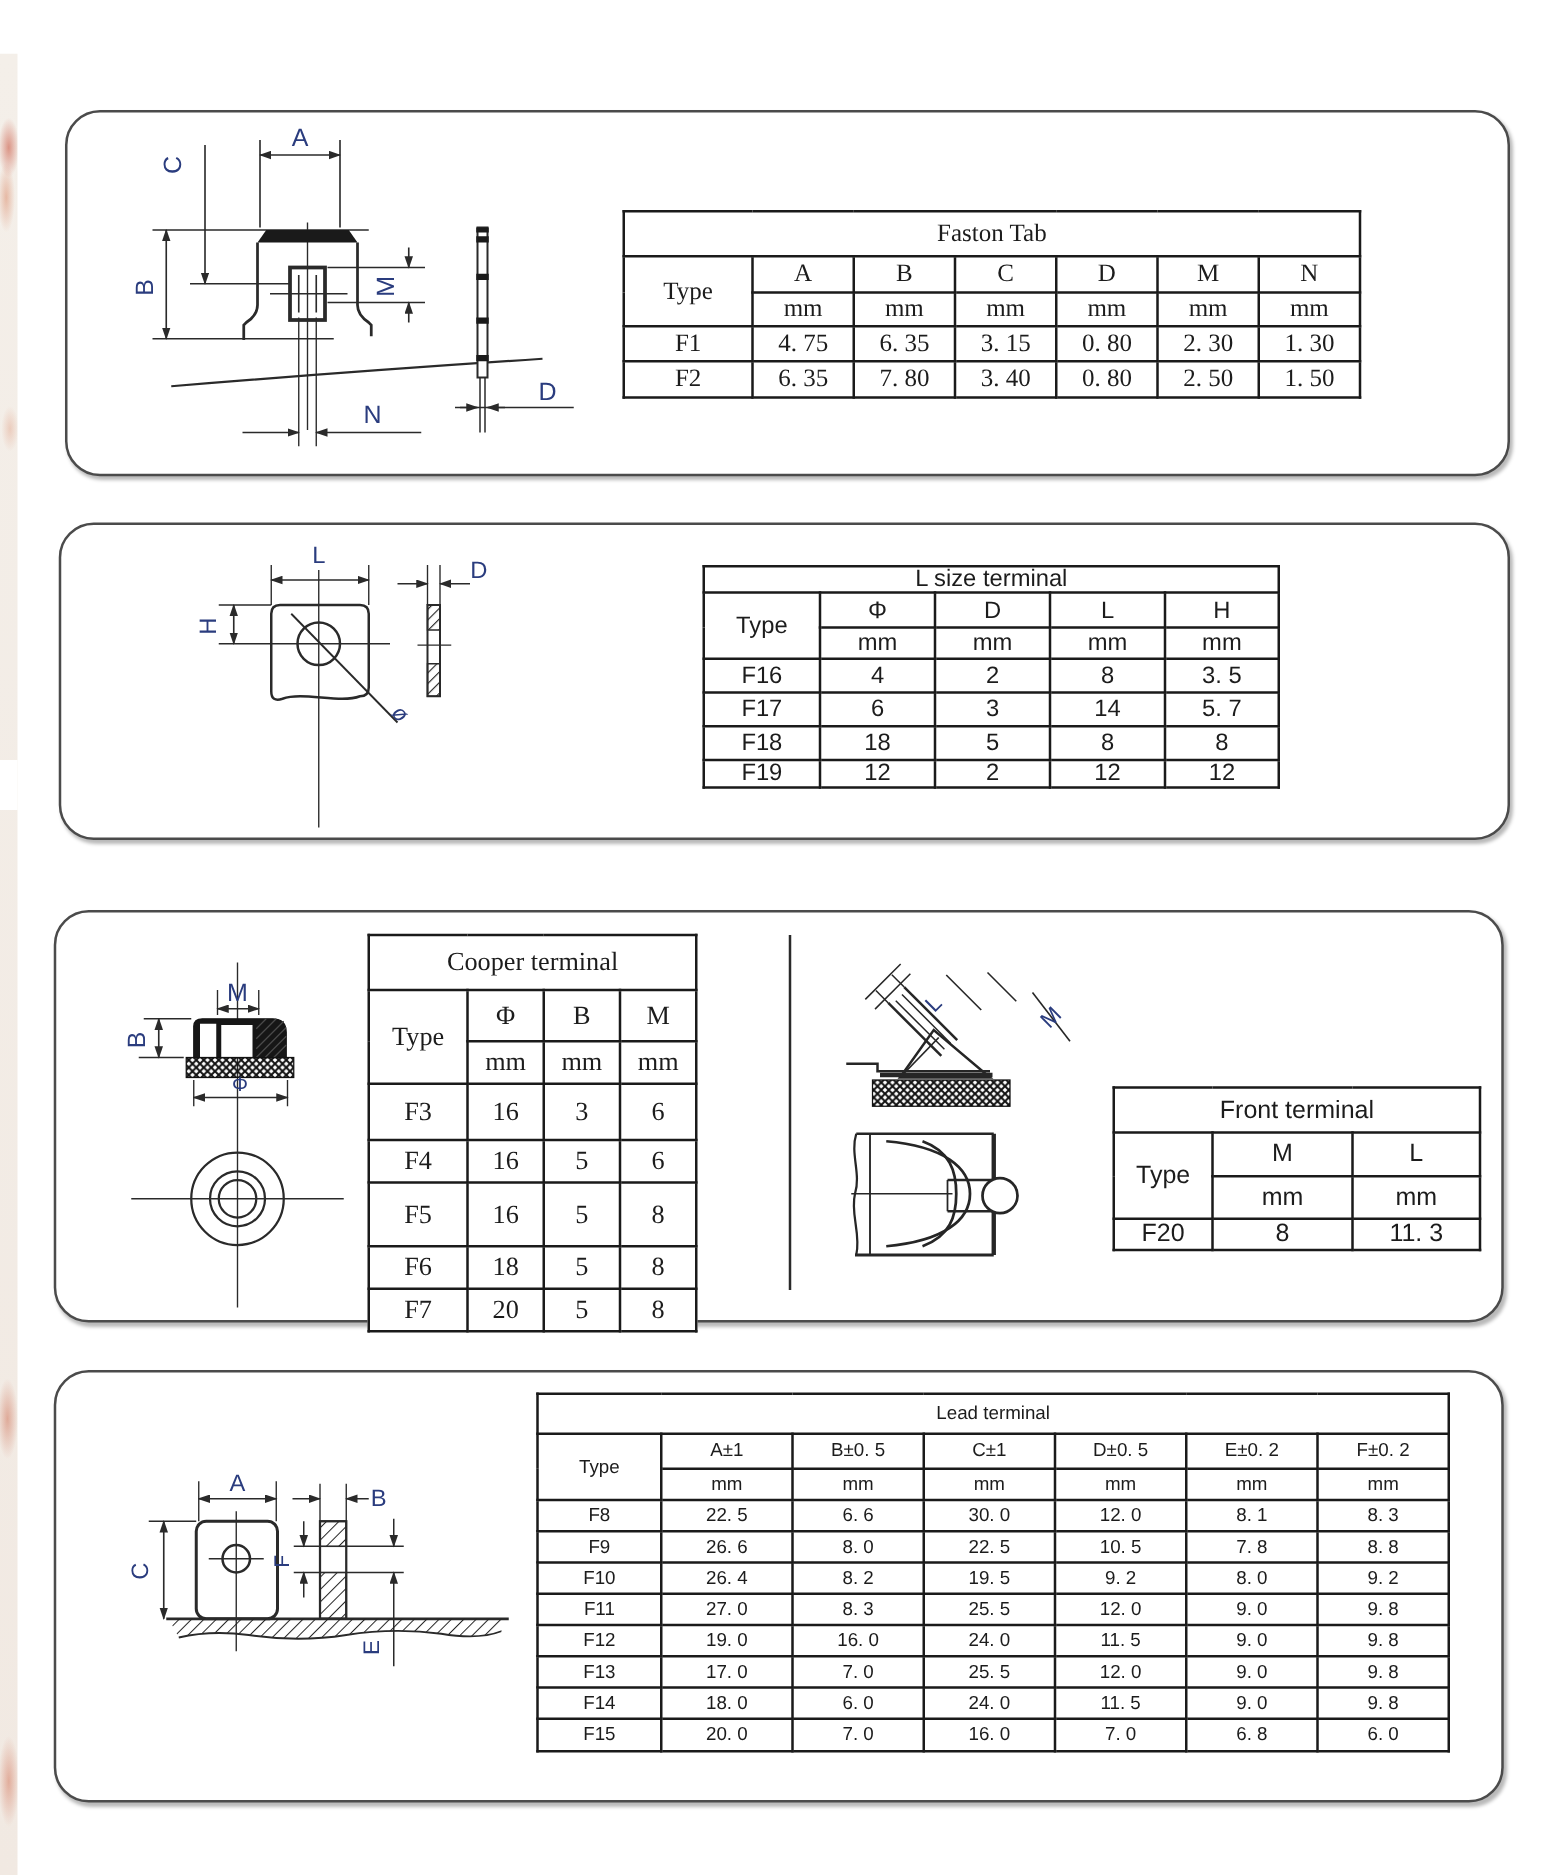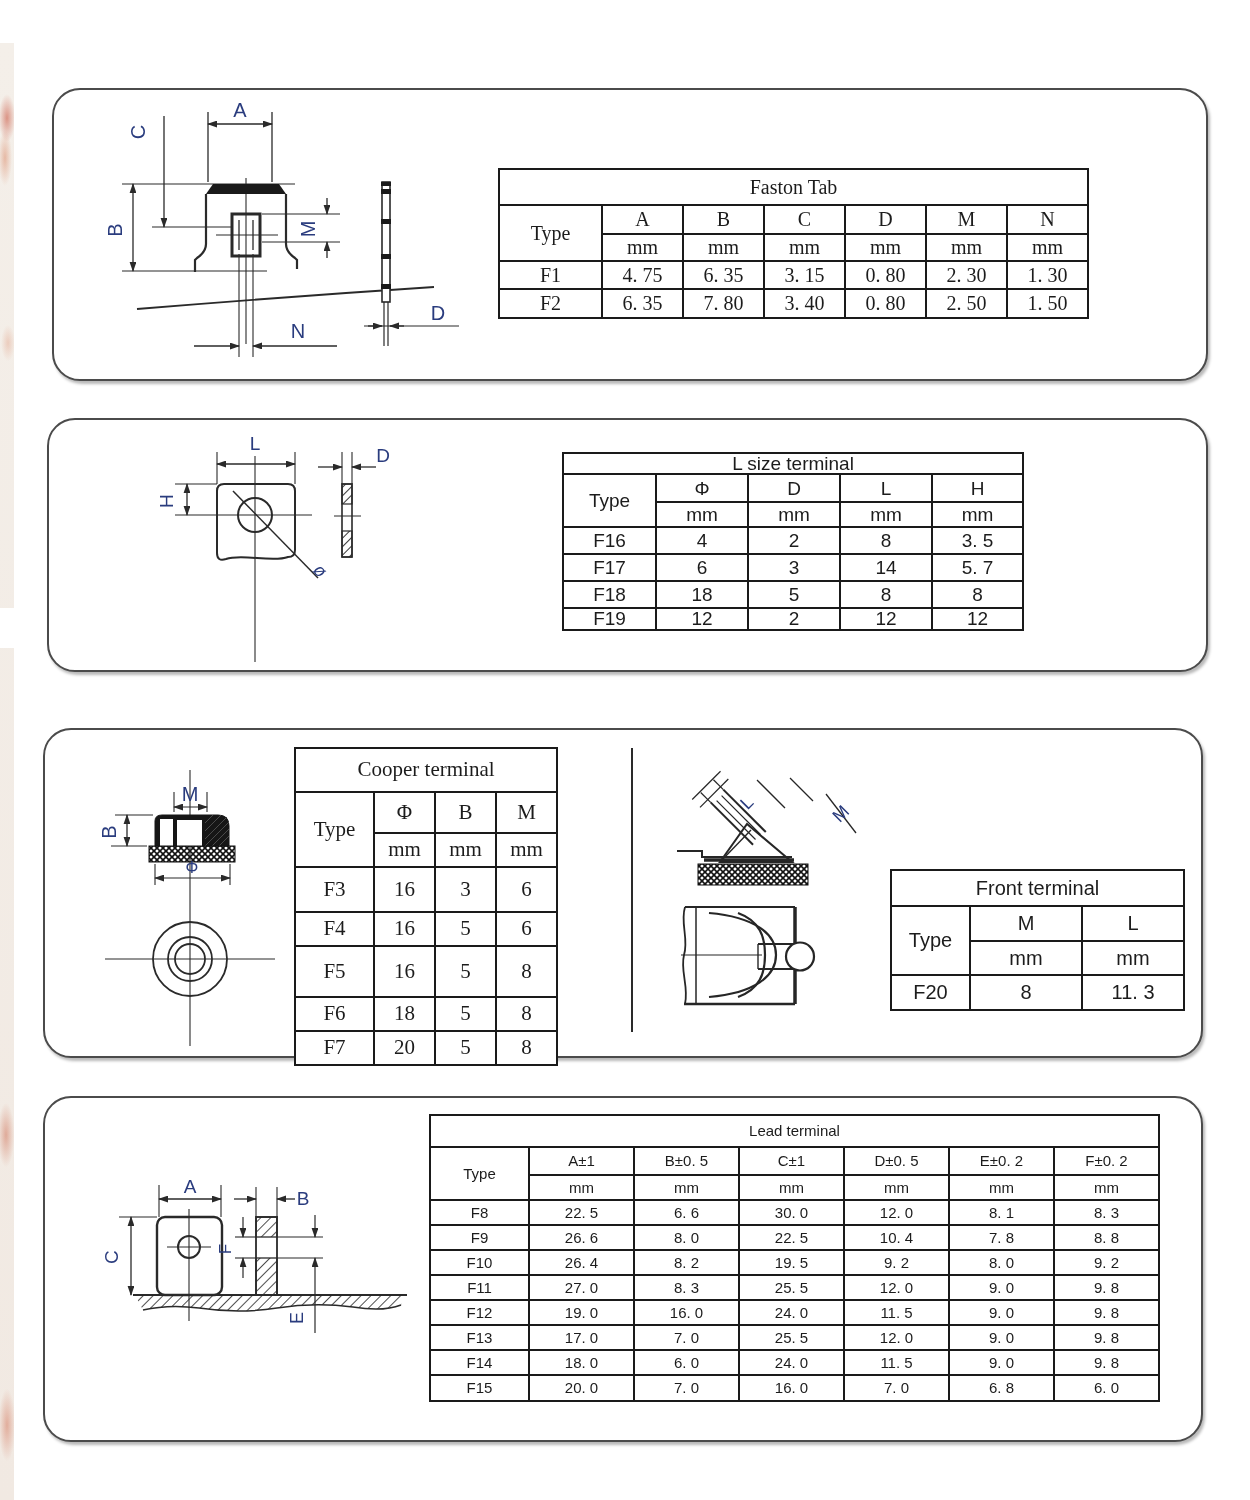--- a/index.html
+++ b/index.html
@@ -411,21 +411,21 @@
         </tr>
     <tr style="height:35px">
       <td rowspan="2">Type</td>
       <td>M</td>
       <td>L</td>
     </tr>
     <tr style="height:34px">
       <td>mm</td>
       <td>mm</td>
     </tr>
-    <tr style="height:35px">
+    <tr style="height:25px">
       <td>F20</td>
       <td>8</td>
       <td>11. 3</td>
     </tr>
   </tbody>
     </table>
 </section>
 
 <section class="panel" style="left:43px;top:1096px;width:1156px;height:342px;">
 
@@ -518,21 +518,21 @@
       <td>30. 0</td>
       <td>12. 0</td>
       <td>8. 1</td>
       <td>8. 3</td>
     </tr>
     <tr style="height:25px">
       <td>F9</td>
       <td>26. 6</td>
       <td>8. 0</td>
       <td>22. 5</td>
-      <td>10. 4</td>
+      <td>10. 5</td>
       <td>7. 8</td>
       <td>8. 8</td>
     </tr>
     <tr style="height:25px">
       <td>F10</td>
       <td>26. 4</td>
       <td>8. 2</td>
       <td>19. 5</td>
       <td>9. 2</td>
       <td>8. 0</td>

